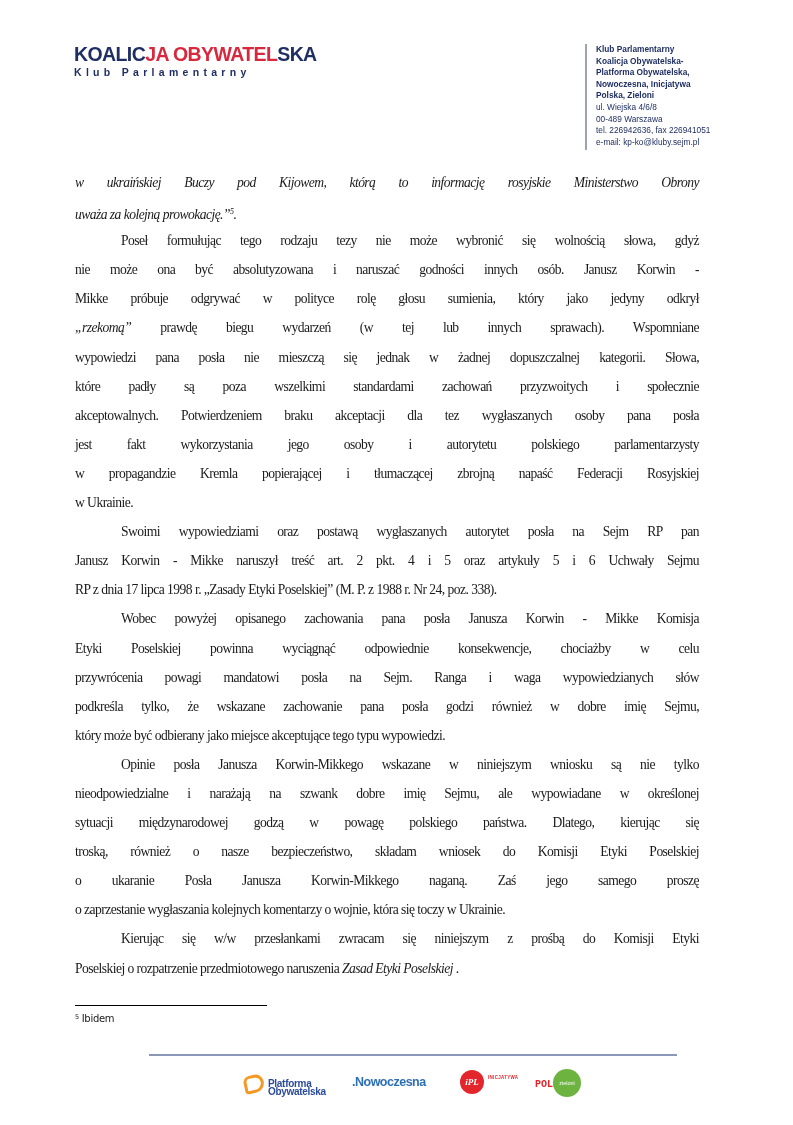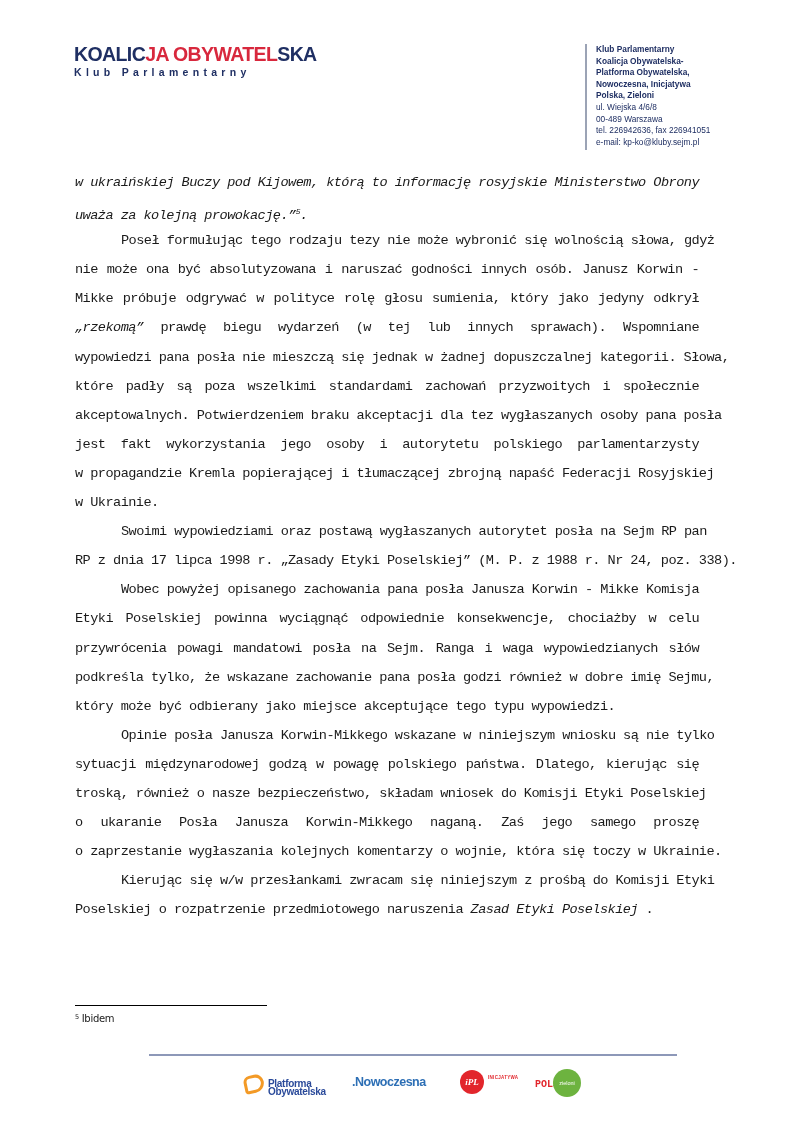--- a/index.html
+++ b/index.html
@@ -12,21 +12,21 @@
     .brand-title .navy { color: #1f2f63; }
     .brand-title .red { color: #d8283d; margin-top: 34px; }
     .brand-sub { font-family: "Liberation Sans", sans-serif; font-weight: bold; font-size: 10.5px; color: #1f2f63; letter-spacing: 4.3px; margin-top: 2px; white-space: nowrap; }
 
     .address { position: absolute; left: 585px; top: 44px; border-left: 2px solid #9ba3b5; padding-left: 9px; height: 106px; }
     .address div { font-family: "Liberation Sans", sans-serif; font-size: 8.3px; line-height: 11.6px; color: #1f2f63; white-space: nowrap; }
     .address .b { font-weight: bold; }
 
     
     .body { position: absolute; left: 75px; top: 168px; width: 624px; }
-    .line { font-family: Liberation Mono, monospace; font-size: 13.6px; line-height: 29.1px; height: 29.1px; white-space: nowrap; letter-spacing: -0.55px; word-spacing: 0px; transform-origin: left; }
+    .line { font-family: Liberation Serif, serif; font-size: 13.6px; line-height: 29.1px; height: 29.1px; white-space: nowrap; letter-spacing: -0.55px; word-spacing: 0px; transform-origin: left; }
     .line.just { text-align: justify; text-align-last: justify; }
     .line.indent { padding-left: 46px; }
     .it { font-style: italic; }
     sup { font-size: 8px; vertical-align: 5px; }
 
     .fn-rule { position: absolute; left: 75px; top: 1005px; width: 192px; border-top: 1px solid #000; }
     .fn { position: absolute; left: 75px; top: 1013px; font-size: 10px; letter-spacing: -0.3px; }
     .fn sup { font-size: 6.5px; vertical-align: 3px; }
 
     
@@ -78,33 +78,35 @@
     <div class="line just">wypowiedzi pana posła nie mieszczą się jednak w żadnej dopuszczalnej kategorii. Słowa,</div>
     <div class="line just">które  padły  są  poza  wszelkimi  standardami  zachowań  przyzwoitych  i  społecznie</div>
     <div class="line just">akceptowalnych. Potwierdzeniem braku akceptacji dla tez wygłaszanych osoby pana posła</div>
     <div class="line just">jest   fakt   wykorzystania   jego   osoby   i autorytetu   polskiego   parlamentarzysty</div>
     <div class="line just">w propagandzie Kremla  popierającej  i  tłumaczącej  zbrojną napaść  Federacji  Rosyjskiej</div>
     <div class="line">w Ukrainie.</div>
   </div>
 
   <div>
     <div class="line just indent">Swoimi wypowiedziami oraz postawą wygłaszanych autorytet posła na Sejm RP pan</div>
+    <div class="line just">Janusz  Korwin - Mikke naruszył treść art. 2 pkt. 4 i 5 oraz artykuły 5 i 6 Uchwały Sejmu</div>
     <div class="line">RP z dnia 17 lipca 1998 r. „Zasady Etyki Poselskiej” (M. P. z 1988 r. Nr 24, poz. 338).</div>
   </div>
 
   <div>
     <div class="line just indent">Wobec powyżej opisanego zachowania pana posła Janusza Korwin - Mikke Komisja</div>
     <div class="line just">Etyki  Poselskiej  powinna  wyciągnąć  odpowiednie  konsekwencje,  chociażby  w  celu</div>
     <div class="line just">przywrócenia powagi mandatowi posła na Sejm. Ranga i waga wypowiedzianych słów</div>
     <div class="line just">podkreśla tylko, że wskazane zachowanie pana posła godzi również w dobre imię Sejmu,</div>
     <div class="line">który może być odbierany jako miejsce akceptujące tego typu wypowiedzi.</div>
   </div>
 
   <div>
     <div class="line just indent">Opinie posła Janusza Korwin-Mikkego wskazane w niniejszym wniosku są nie tylko</div>
+    <div class="line just">nieodpowiedzialne i narażają na szwank dobre imię Sejmu, ale wypowiadane w określonej</div>
     <div class="line just">sytuacji  międzynarodowej  godzą  w  powagę  polskiego  państwa.  Dlatego,  kierując  się</div>
     <div class="line just">troską,  również  o  nasze  bezpieczeństwo,  składam  wniosek  do  Komisji  Etyki  Poselskiej</div>
     <div class="line just">o ukaranie   Posła   Janusza   Korwin-Mikkego   naganą.   Zaś   jego   samego   proszę</div>
     <div class="line">o zaprzestanie wygłaszania kolejnych komentarzy o wojnie, która się toczy w Ukrainie.</div>
   </div>
 
   <div>
     <div class="line just indent">Kierując się w/w przesłankami zwracam się niniejszym z prośbą do Komisji Etyki</div>
     <div class="line"><span>Poselskiej o rozpatrzenie przedmiotowego naruszenia </span><span class="it">Zasad Etyki Poselskiej</span><span> .</span></div>
   </div>

